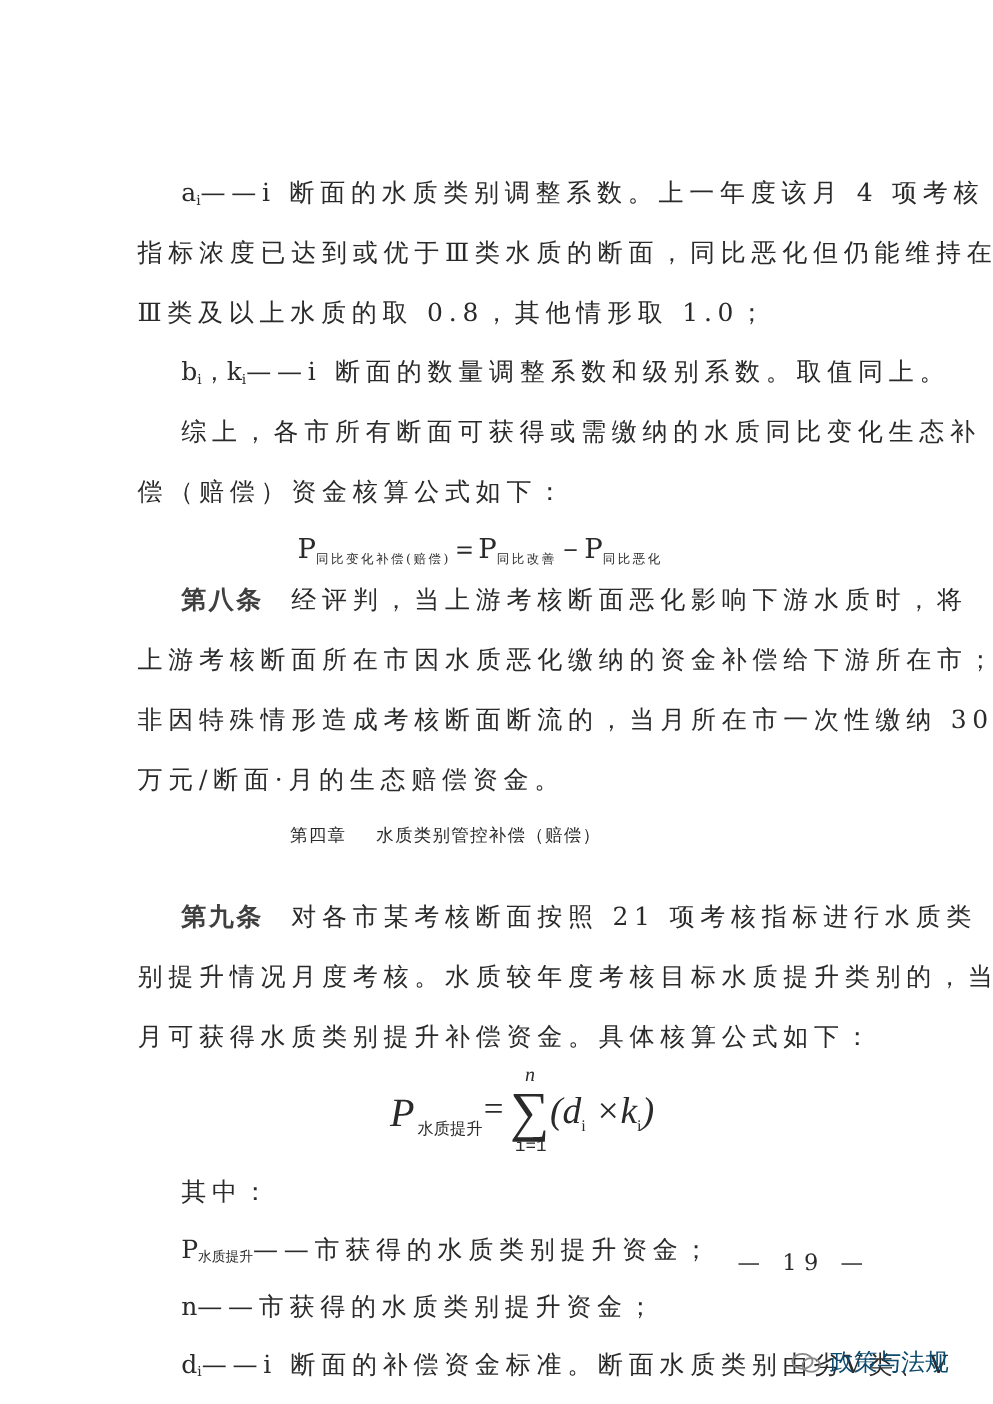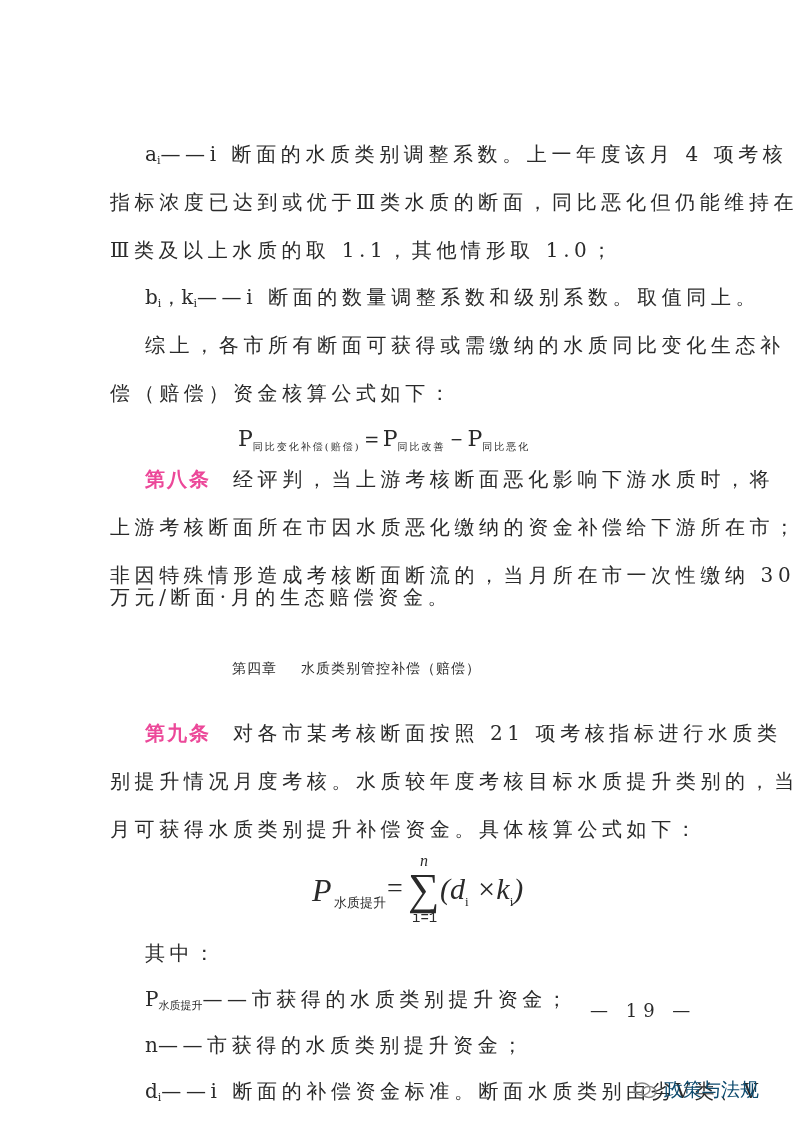--- a/index.html
+++ b/index.html
@@ -1,21 +1,21 @@
 <!DOCTYPE html>
 <html><head>
 <meta charset="utf-8">
 <style>
   html, body { margin:0; padding:0; background:#ffffff; }
   body { width:794px; height:1123px; position:relative; overflow:hidden;
          font-family:"DejaVu Serif","Liberation Serif",serif; color:#2a2a2a; }
   .line { position:absolute; left:145px; font-size:20px; letter-spacing:4.6px; white-space:nowrap; line-height:26px; }
   .ind { left:145px; }
   .noind { left:110px; }
-  .bold { font-family:"DejaVu Sans","Liberation Sans",sans-serif; font-weight:bold; letter-spacing:2px; margin-right:22px; color:#ec4899; }
+  .bold { font-family:"DejaVu Sans","Liberation Sans",sans-serif; font-weight:bold; letter-spacing:2px; margin-right:22px; color:#404040; }
   sub.s { font-size:11px; letter-spacing:0; vertical-align:-3px; }
   .latin { letter-spacing:0; }
   .formula1 { position:absolute; left:238px; top:370px; font-size:22px; white-space:nowrap; }
   .formula1 .sub { font-size:10px; letter-spacing:2px; vertical-align:-4px; }
   .chapter { position:absolute; left:232px; top:592px; font-size:14px; letter-spacing:1px; white-space:nowrap; }
   .chapter .gap { display:inline-block; width:24px; }
   .formula2 { position:absolute; left:312px; top:758px; width:200px; height:80px; font-family:"Liberation Serif",serif; }
   .formula2 .P { position:absolute; left:0; top:22px; font-size:32px; font-style:italic; }
   .formula2 .Psub { position:absolute; left:22px; top:44px; font-size:13px; font-family:"DejaVu Sans",sans-serif; }
   .formula2 .eq { position:absolute; left:75px; top:22px; font-size:28px; }
@@ -28,38 +28,38 @@
   .watermark { position:absolute; left:632px; top:1077px; font-family:"DejaVu Sans",sans-serif; font-size:19px; color:#0c4a6e; white-space:nowrap; }
   .watermark .icon { display:inline-block; width:26px; height:18px; vertical-align:-3px; margin-right:6px; }
 </style>
 </head>
 <body>
 
 <div class="line ind" style="top:141px;">
   <span class="latin">a</span><sub class="s">i</sub><span>——i 断面的水质类别调整系数。上一年度该月 4 项考核</span>
 </div>
 <div class="line noind" style="top:189px;">指标浓度已达到或优于Ⅲ类水质的断面，同比恶化但仍能维持在</div>
-<div class="line noind" style="top:237px;">Ⅲ类及以上水质的取 1.1，其他情形取 1.0；</div>
+<div class="line noind" style="top:237px;">Ⅲ类及以上水质的取 0.8，其他情形取 1.0；</div>
 
 <div class="line ind" style="top:284px;">
   <span class="latin">b</span><sub class="s">i</sub><span class="latin">，k</span><sub class="s">i</sub><span>——i 断面的数量调整系数和级别系数。取值同上。</span>
 </div>
 <div class="line ind" style="top:332px;">综上，各市所有断面可获得或需缴纳的水质同比变化生态补</div>
 <div class="line noind" style="top:380px; left:110px;">偿（赔偿）资金核算公式如下：</div>
 
 <div class="formula1" style="top:424px;">
   <span>P</span><span class="sub">同比变化补偿(赔偿)</span><span>＝</span><span>P</span><span class="sub">同比改善</span><span>－</span><span>P</span><span class="sub">同比恶化</span>
 </div>
 
 <div class="line ind" style="top:466px;">
   <span class="bold">第八条</span><span>经评判，当上游考核断面恶化影响下游水质时，将</span>
 </div>
 <div class="line noind" style="top:514px;">上游考核断面所在市因水质恶化缴纳的资金补偿给下游所在市；</div>
 <div class="line noind" style="top:562px;">非因特殊情形造成考核断面断流的，当月所在市一次性缴纳 30</div>
-<div class="line noind" style="top:584px;">万元/断面·月的生态赔偿资金。</div>
+<div class="line noind" style="top:610px;">万元/断面·月的生态赔偿资金。</div>
 
 <div class="chapter" style="top:660px;">
   <span>第四章</span><span class="gap"></span><span>水质类别管控补偿（赔偿）</span>
 </div>
 
 <div class="line ind" style="top:720px;">
   <span class="bold">第九条</span><span>对各市某考核断面按照 21 项考核指标进行水质类</span>
 </div>
 <div class="line noind" style="top:768px;">别提升情况月度考核。水质较年度考核目标水质提升类别的，当</div>
 <div class="line noind" style="top:816px;">月可获得水质类别提升补偿资金。具体核算公式如下：</div>

